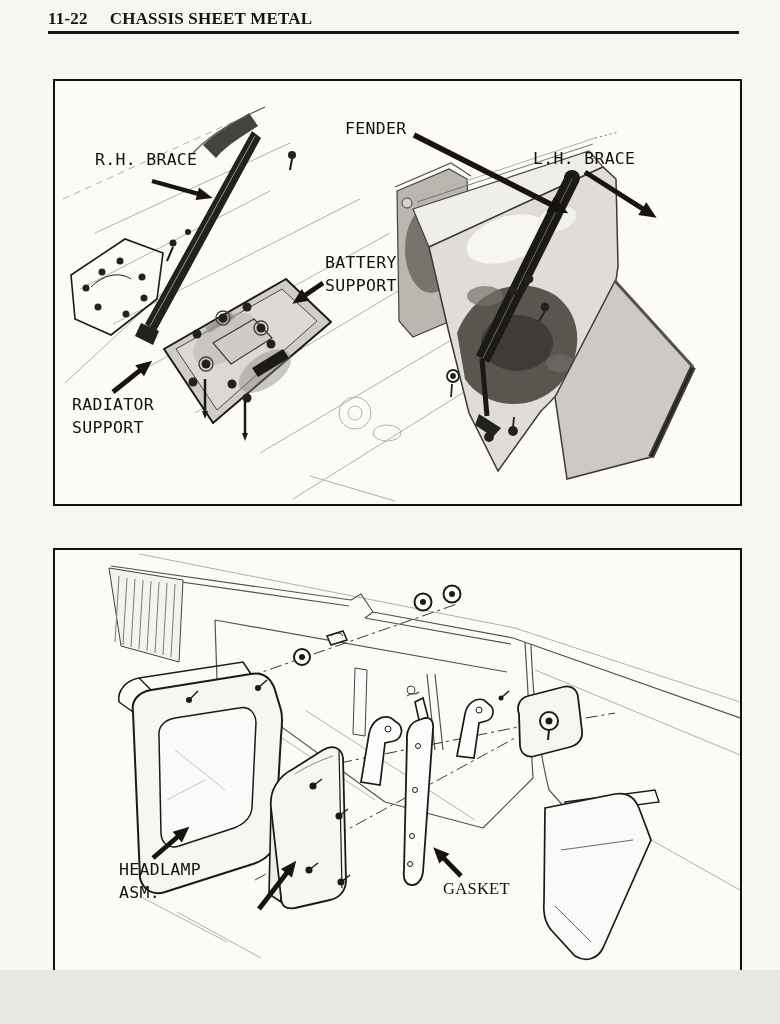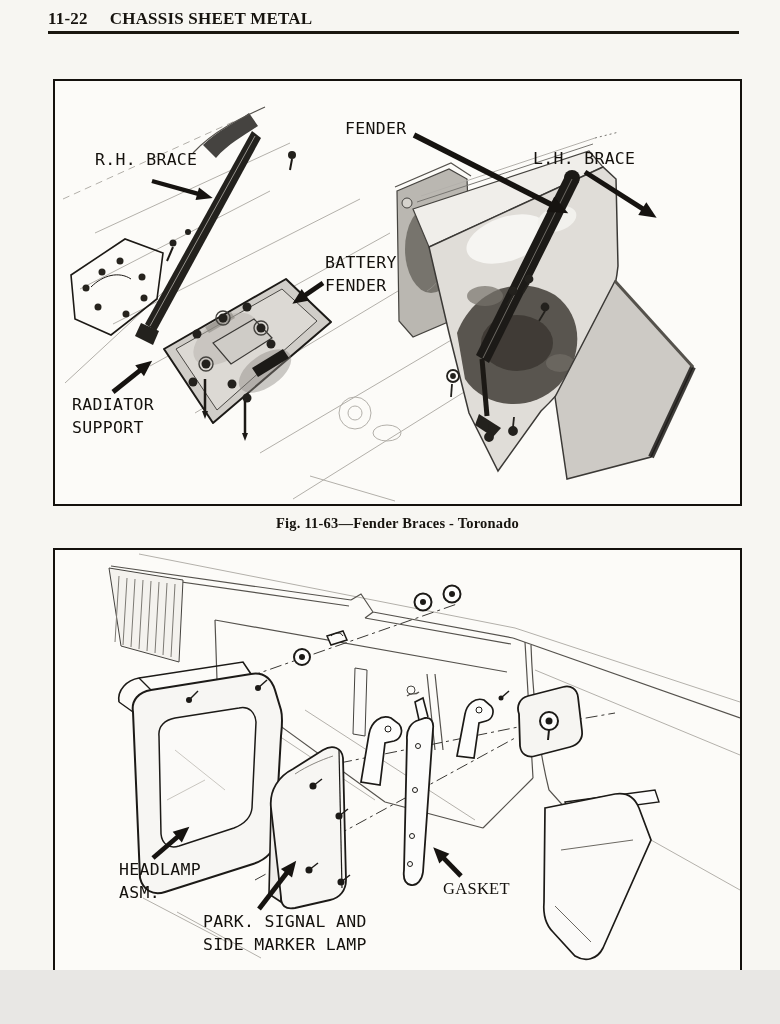--- a/index.html
+++ b/index.html
@@ -171,25 +171,24 @@
       </g>
       <g class="arrow" transform="translate(58,311) rotate(-38.5)">
         <rect x="0" y="-2.4" width="35" height="4.8"></rect>
           <polygon points="34,-7 50,0 34,7"></polygon>
       </g>
     </svg>
     <div class="lbl" style="left:40px;top:67px;">R.H. BRACE</div>
     <div class="lbl" style="left:290px;top:36px;">FENDER</div>
     <div class="lbl" style="left:478px;top:66px;">L.H. BRACE</div>
     <div class="lbl" style="left:270px;top:170px;">BATTERY
-FENDER</div>
+SUPPORT</div>
     <div class="lbl" style="left:17px;top:312px;">RADIATOR
 SUPPORT</div>
   </div>
-  <div class="caption" id="cap1">Fig. 11-63—Fender Braces - Toronado</div>
 
   <div class="fig" id="fig2">
     <svg width="685" height="422" viewBox="0 0 685 422">
 
       <g>
         <path class="sk" d="M84,4 L460,78"></path>
         <path class="sk2" d="M56,16 L296,50 M56,22 L294,56"></path>
         <path class="sk2" d="M296,50 L306,44 L318,62 L310,68 M318,62 L458,88 M310,68 L456,94"></path>
         <path class="sk" d="M460,78 L685,152"></path>
         <path class="sk2" d="M458,88 L685,168"></path>
@@ -311,18 +310,16 @@
         <rect x="0" y="-2.4" width="46" height="4.8"></rect>
           <polygon points="45,-7 61,0 45,7"></polygon>
       </g>
       <g class="arrow" transform="translate(406,326) rotate(-134)">
         <rect x="0" y="-2.4" width="26" height="4.8"></rect>
           <polygon points="24,-7 40,0 24,7"></polygon>
       </g>
     </svg>
     <div class="lbl" style="left:64px;top:308px;">HEADLAMP
 ASM.</div>
-    <div class="lbl" style="left:148px;top:360px;">PARK. SIGNAL AND
-SIDE MARKER LAMP</div>
     <div class="lbl" style="left:388px;top:327px;font-family:Liberation Serif, serif;">GASKET</div>
   </div>
 
 </div>
 
 </body></html>

